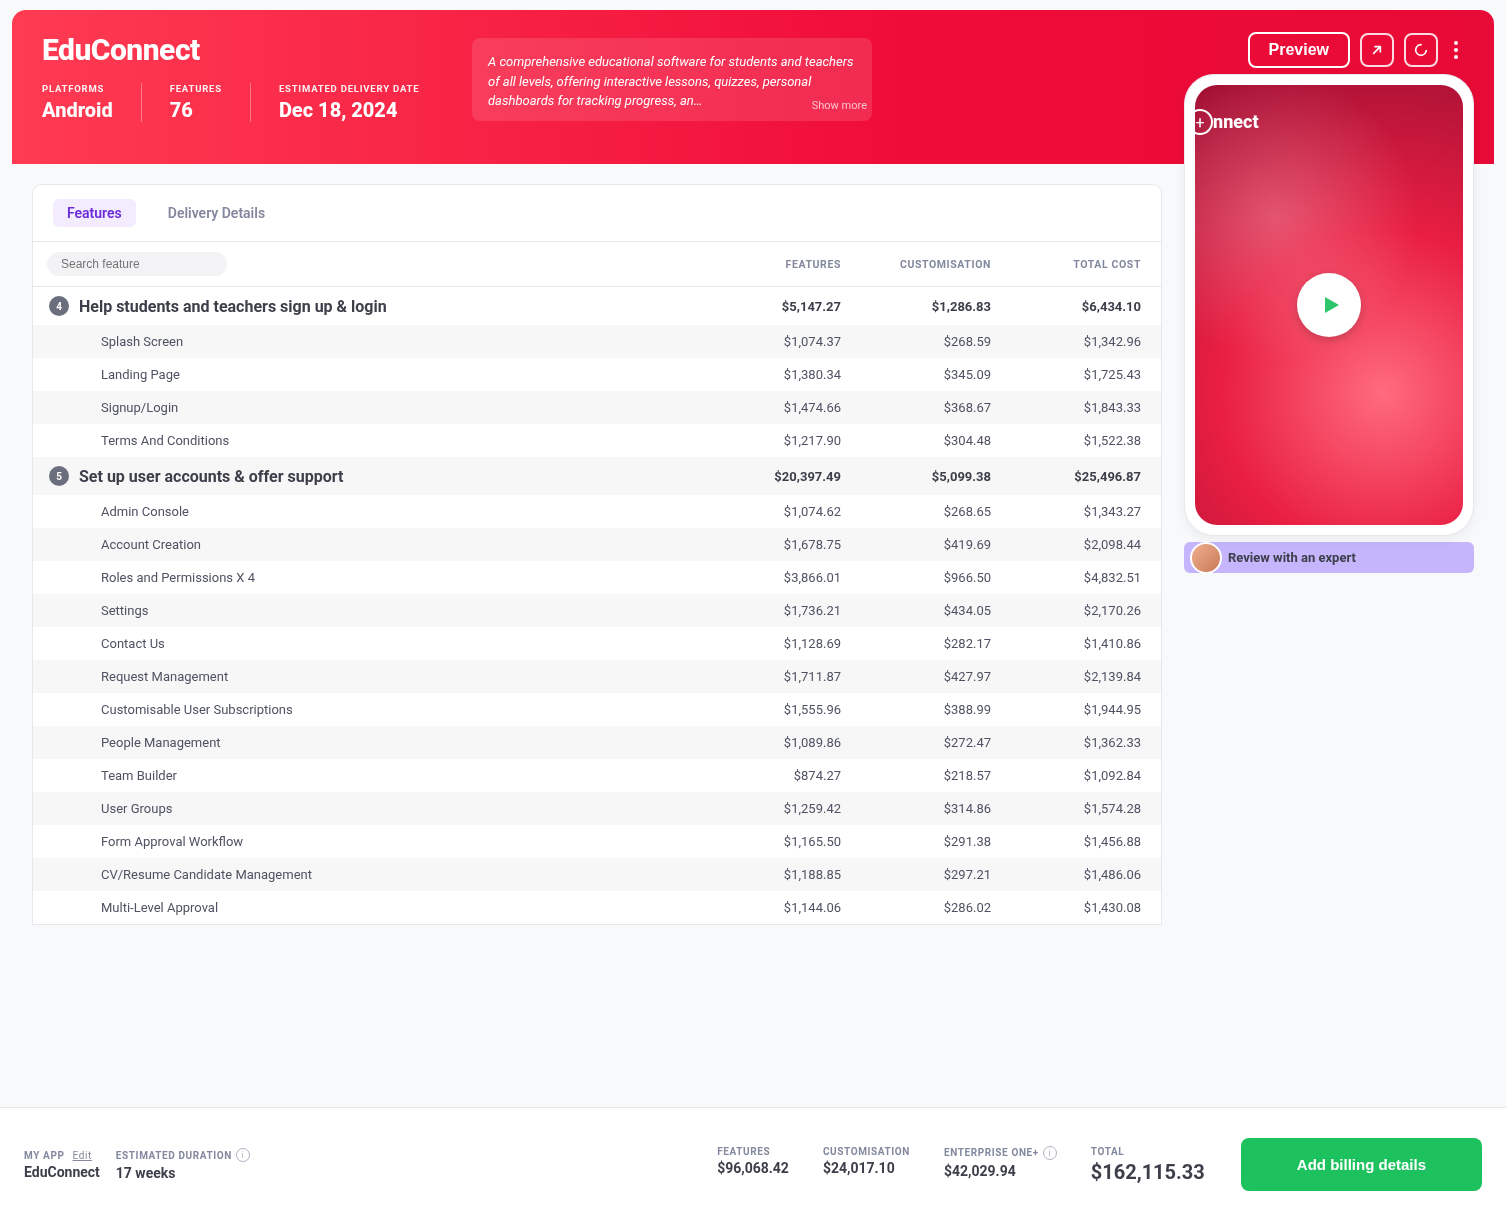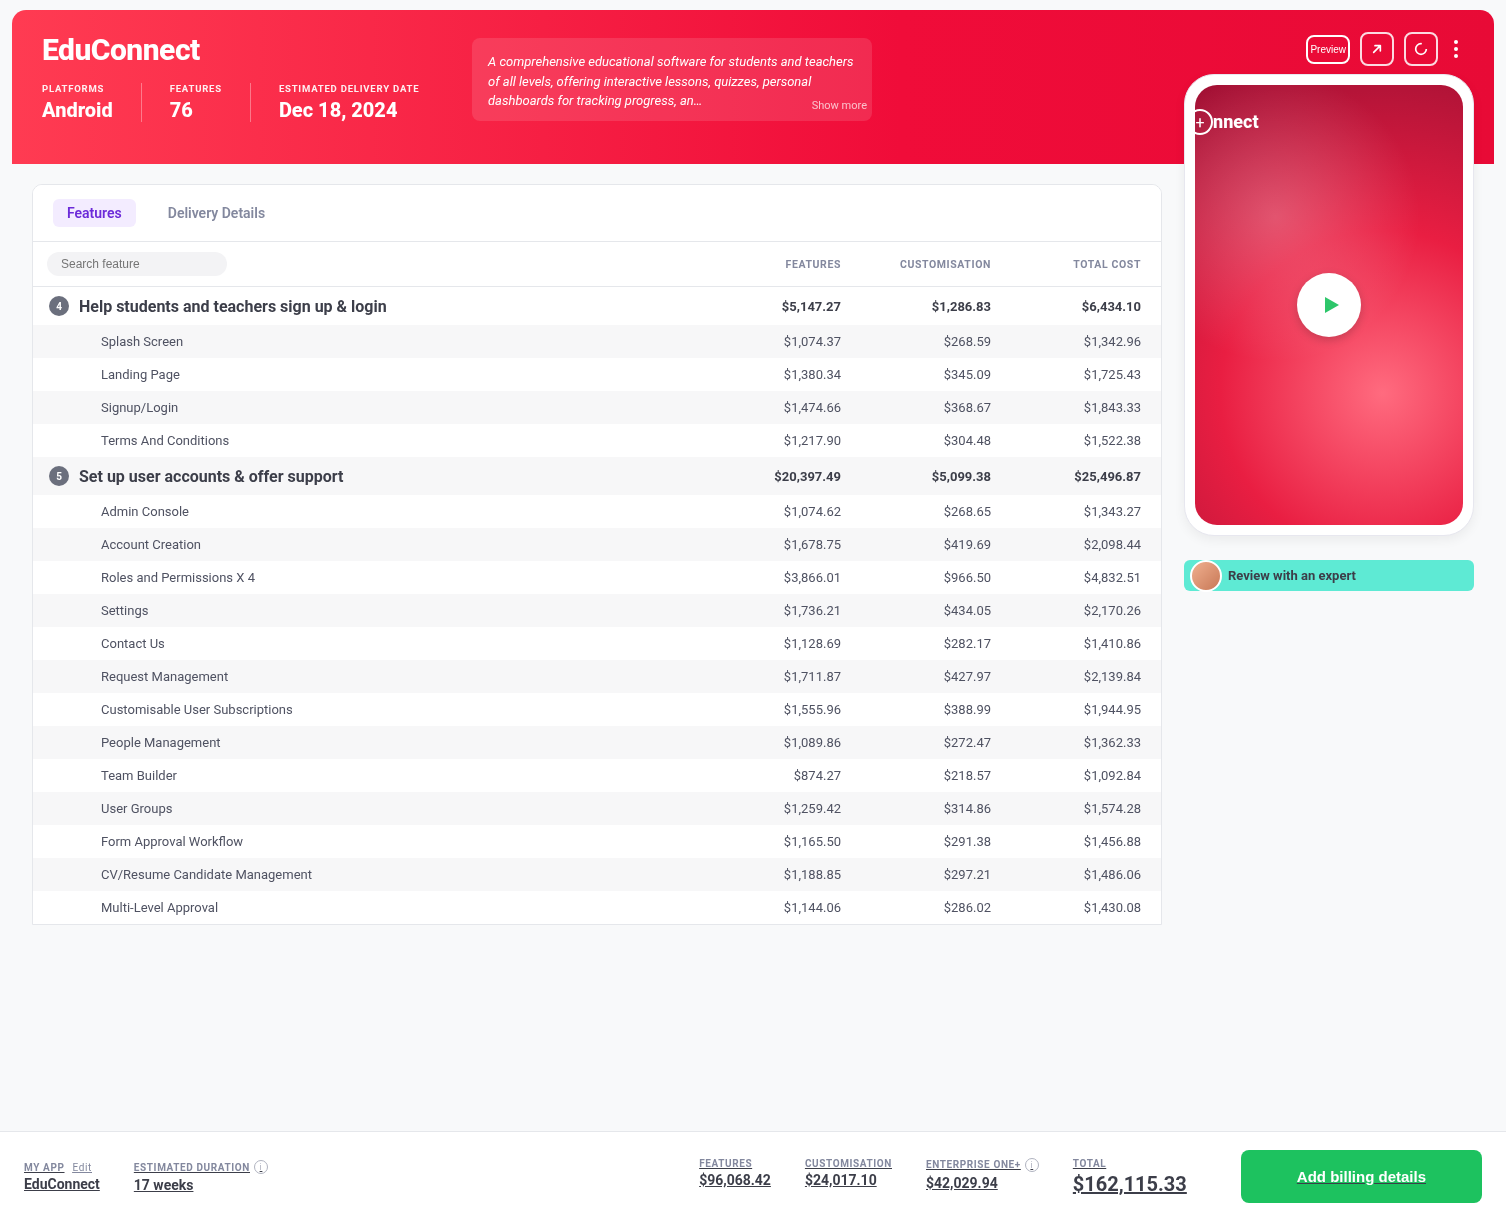--- a/index.html
+++ b/index.html
@@ -49,21 +49,21 @@
   font-size: 13px;
   font-style: italic;
   line-height: 1.5;
   position: relative;
 }
 .hero-desc .more { position: absolute; bottom: 6px; right: 5px; font-size: 11px; font-style: normal; color: rgba(255,255,255,.7); }
 
 .hero-actions { margin-left: auto; display: flex; align-items: center; gap: 10px; }
 .btn-preview {
   border: 2px solid #fff; border-radius: 8px; color: #fff; background: transparent;
-  padding: 7px 2px; font-weight: 400; font-size: 10px; cursor: pointer;
+  padding: 7px 19px; font-weight: 700; font-size: 16px; cursor: pointer;
 }
 .icon-btn {
   width: 34px; height: 34px; border: 2px solid rgba(255,255,255,.85); border-radius: 8px;
   background: transparent; display: flex; align-items: center; justify-content: center;
   cursor: pointer; color: #fff;
 }
 .kebab { display:flex; flex-direction:column; gap:3px; cursor:pointer; padding:4px 6px; }
 .kebab div { width:4px; height:4px; border-radius:50%; background:#fff; }
 
 
@@ -108,29 +108,29 @@
 .phone-title { position:absolute; top:26px; left:18px; color:#fff; font-weight:800; font-size:18px; }
 .phone-add { position:absolute; top:24px; left:-8px; width:26px; height:26px; border-radius:50%; border:2px solid #fff; color:#fff; display:flex; align-items:center; justify-content:center; font-size:16px; }
 .play {
   position:absolute; top:50%; left:50%; width:64px; height:64px; border-radius:50%; background:#fff;
   transform:translate(-50%,-50%); display:flex; align-items:center; justify-content:center;
   box-shadow:0 3px 10px rgba(0,0,0,.2);
 }
 .play svg{ margin-left:4px; }
 
 .expert {
-  margin-top:24px; background:#5eead4; border-radius:6px; padding:8px 14px 8px 44px; position:relative;
+  margin-top:6px; background:#c4b5fd; border-radius:6px; padding:8px 14px 8px 44px; position:relative;
   font-weight:700; font-size:13px; color:#3c3e49; cursor:pointer;
 }
 .expert .avatar { position:absolute; left:6px; top:50%; transform:translateY(-50%); width:32px; height:32px; border-radius:50%; background: linear-gradient(135deg,#f0b090,#c87856); border:2px solid #fff; }
 
 
 .footer {
   position:fixed; bottom:0; left:0; right:0; background:#fff; border-top:1px solid var(--border);
-  display:flex; align-items:center; padding:18px 24px; gap:34px; z-index:10;text-decoration:underline;
+  display:flex; align-items:center; padding:30px 24px; gap:16px; z-index:10;
 }
 .footer .fb .lab { font-size:10px; letter-spacing:.6px; color:var(--muted); font-weight:700; margin-bottom:3px; display:flex; align-items:center; gap:4px;}
 .footer .fb .val { font-size:14px; font-weight:700; color:#3c3e49; }
 .footer .fb.total .val { font-size:20px; }
 .info-ico { width:14px; height:14px; border:1.5px solid #b0b3c0; border-radius:50%; display:inline-flex; align-items:center; justify-content:center; font-size:9px; color:#b0b3c0; font-weight:400;}
 .edit-link { text-decoration:underline; color:var(--muted); font-weight:400; font-size:10px; margin-left:4px; cursor:pointer;}
 .spacer{flex:1;}
 .footer .rightn { display:flex; gap:34px; }
 .btn-green {
   margin-left:20px; background:var(--green); color:#fff; border:none; border-radius:8px;

